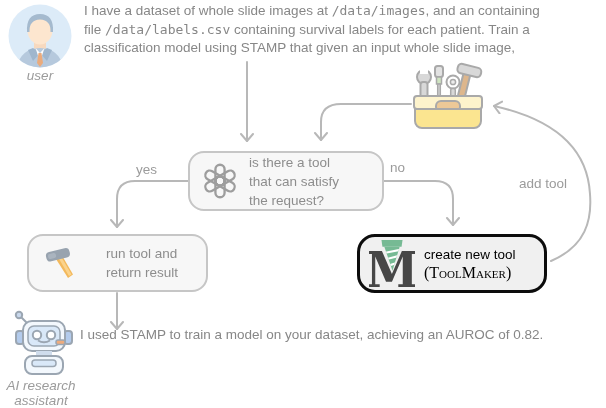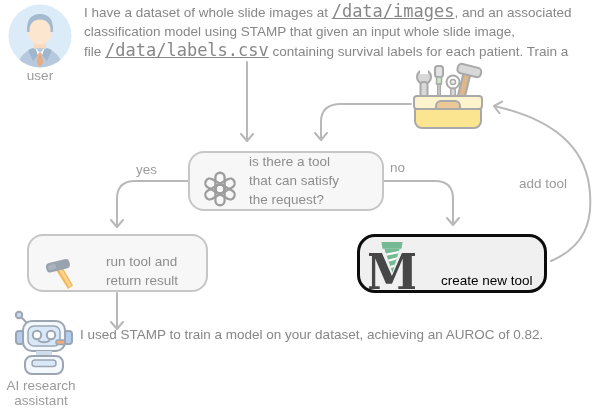--- a/index.html
+++ b/index.html
@@ -1,24 +1,24 @@
 <!DOCTYPE html>
 <html><head>
 <meta charset="utf-8">
 <style>
   html,body{margin:0;padding:0;background:#fff;}
   .canvas{position:relative;width:606px;height:408px;background:#ffffff;
           font-family:"Liberation Sans",sans-serif;overflow:hidden;}
   .arrow-layer{position:absolute;left:0;top:0;width:606px;height:408px;pointer-events:none;}
   .msg{position:absolute;color:#878787;font-size:13.5px;line-height:18.5px;}
   .msg .line{white-space:nowrap;}
-  .mono{font-family:"DejaVu Sans Mono",monospace;font-size:17px;text-decoration:underline;}
+  .mono{font-family:"DejaVu Sans Mono",monospace;font-size:13px;}
   .lbl{position:absolute;color:#9b9b9b;font-size:13.5px;line-height:15px;white-space:pre-line;}
-  .lbl.center{text-align:center;}
-  .node{position:absolute;display:flex;align-items:flex-end;background:#f7f7f7;
+  .lbl.center{text-align:center;font-style:italic;}
+  .node{position:absolute;display:flex;align-items:center;background:#f7f7f7;
         border:2px solid #c6c6c6;border-radius:16px;box-sizing:border-box;}
   .node-text{color:#8d8d8d;font-size:13.5px;line-height:19px;white-space:pre-line;}
   .node.create{background:#f0f0f0;border:3px solid #0c0c0c;border-radius:18px;}
   .create-title{color:#000;font-size:13.5px;line-height:19px;white-space:nowrap;}
   .create-sub{color:#000;font-family:"Liberation Serif","DejaVu Serif",serif;
               font-variant:small-caps;font-size:16px;line-height:18px;white-space:nowrap;}
   .icon{flex:0 0 auto;}
 </style>
 </head>
 <body>
@@ -55,23 +55,23 @@
       <path d="M40,45 L33,50 L40,58 L45,47 Z" fill="#9fb6cd"></path>
       <path d="M28.5,45 L33,50 L37.5,45 L33,59 Z" fill="#fdfdfd"></path>
       <path d="M31.5,50 h3 l1.5,10 -3,4 -3,-4 Z" fill="#eaab7d"></path>
       <ellipse cx="33" cy="27" rx="12.5" ry="14.5" fill="#fde6cf"></ellipse>
       <path d="M20,29 Q19,11 33,11 Q47,11 46,29 L43.5,29 Q44,17 33,16.5 Q22,17 22.5,29 Z" fill="#a5bace"></path>
     </g>
   </svg>
   <div class="lbl center" style="left:8px;top:68px;width:64px">user</div>
 
   <div class="msg" style="left:84px;top:2px">
-    <div class="line"><span>I have a dataset of whole slide images at </span><span class="mono">/data/images</span><span>, and an associated</span></div>
+    <div class="line"><span>I have a dataset of whole slide images at </span><span class="mono">/data/images</span><span>, and an containing</span></div>
+    <div class="line"><span>file </span><span class="mono">/data/labels.csv</span><span> containing survival labels for each patient. Train a</span></div>
     <div class="line">classification model using STAMP that given an input whole slide image,</div>
-    <div class="line"><span>file </span><span class="mono">/data/labels.csv</span><span> containing survival labels for each patient. Train a</span></div>
   </div>
 
   <svg style="position:absolute;left:406px;top:62px" width="84" height="68" viewBox="0 0 84 68">
     <g stroke="#a9a9a9" stroke-width="2">
       <circle cx="18" cy="15" r="7" fill="#d8d8d8"></circle>
       <rect x="14" y="5" width="8" height="7" fill="#ffffff" stroke="none"></rect>
       <rect x="14.5" y="20" width="7" height="18" rx="2.5" fill="#d8d8d8"></rect>
       <rect x="29" y="4" width="8" height="11" rx="2.5" fill="#e2e2e2"></rect>
       <rect x="30.5" y="15" width="5" height="7" fill="#cfe5c1" stroke-width="1.5"></rect>
       <rect x="31.7" y="22" width="2.6" height="13" fill="#d8d8d8" stroke-width="1.5"></rect>
@@ -128,22 +128,23 @@
         </defs>
       <text x="24" y="49" text-anchor="middle" font-family="'DejaVu Serif',serif" font-size="50" font-weight="bold" fill="#474747">M</text>
       <polygon points="13,0 35,0 34,7 14,7" fill="#76ba94"></polygon>
       <polygon points="16,7 32,7 24.5,32" fill="#76ba94"></polygon>
       <g clip-path="url(#drl)" stroke="#ffffff" stroke-width="2.2">
         <line x1="13" y1="14" x2="34" y2="10"></line>
         <line x1="14" y1="21" x2="33" y2="16"></line>
         <line x1="16" y1="28" x2="32" y2="23"></line>
       </g>
     </svg>
-    <div style="margin-left:26px">
+    <div style="margin-left:9px">
       <div class="create-title">create new tool</div>
+      <div class="create-sub">(ToolMaker)</div>
     </div>
   </div>
 
   <svg style="position:absolute;left:6px;top:308px" width="74" height="70" viewBox="0 0 74 70">
     <g stroke="#9ba6b2" stroke-width="2">
       <line x1="15" y1="9" x2="22" y2="16"></line>
       <circle cx="13" cy="7" r="3.2" fill="#c9d8ec"></circle>
       <rect x="10" y="23" width="8" height="13" rx="3" fill="#b3cbec"></rect>
       <rect x="58" y="23" width="8" height="13" rx="3" fill="#b3cbec"></rect>
       <rect x="17" y="13" width="42" height="30" rx="9" fill="#f3f8fd"></rect>

